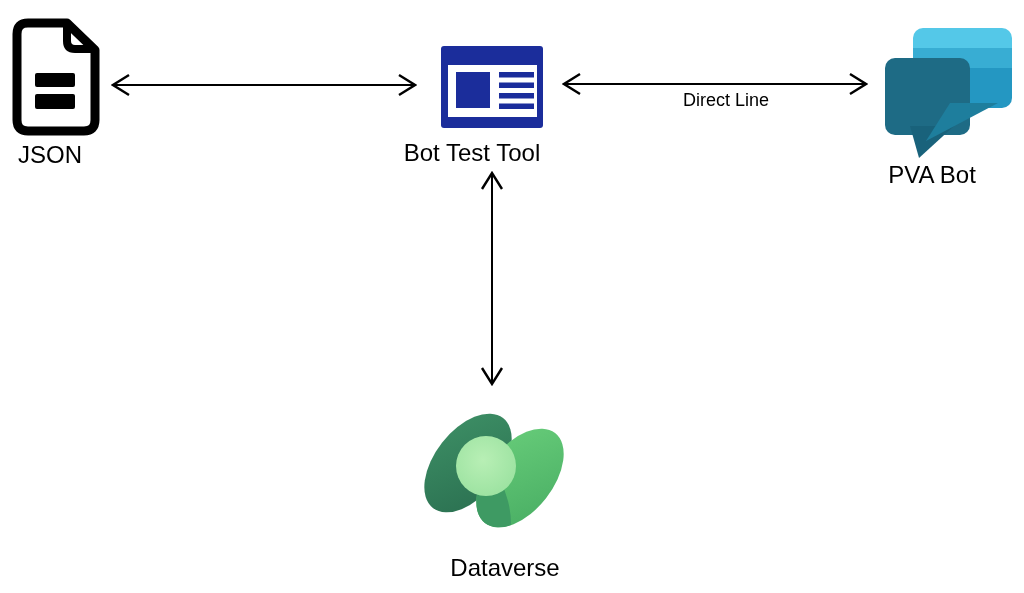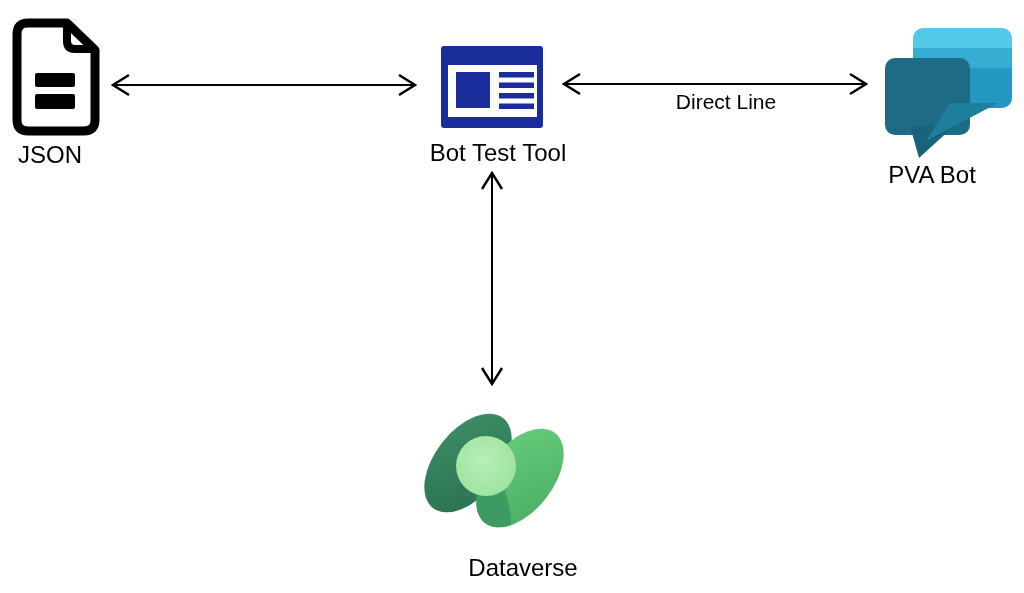--- a/index.html
+++ b/index.html
@@ -19,27 +19,27 @@
   #icon-dataverse { left: 418px; top: 403px; }
   .node-label {
     position: absolute;
     transform: translateX(-50%);
     font-size: 24px;
     color: #000;
     white-space: nowrap;
     line-height: 1.1;
   }
   #label-json       { left: 50px;  top: 142px; }
-  #label-bot        { left: 498px; top: 140px; }
+  #label-bot        { left: 472px; top: 140px; }
   #label-pva        { left: 924px; top: 162px; margin-left: 8px; }
-  #label-dataverse  { left: 523px; top: 555px; }
+  #label-dataverse  { left: 505px; top: 555px; }
   .edge-label {
     position: absolute;
     transform: translateX(-50%);
-    font-size: 21px;
+    font-size: 18px;
     color: #000;
     white-space: nowrap;
     text-align: center;
   }
   #label-directline { left: 726px; top: 90px; }
 </style>
 </head>
 <body>
 
 <div class="canvas">

